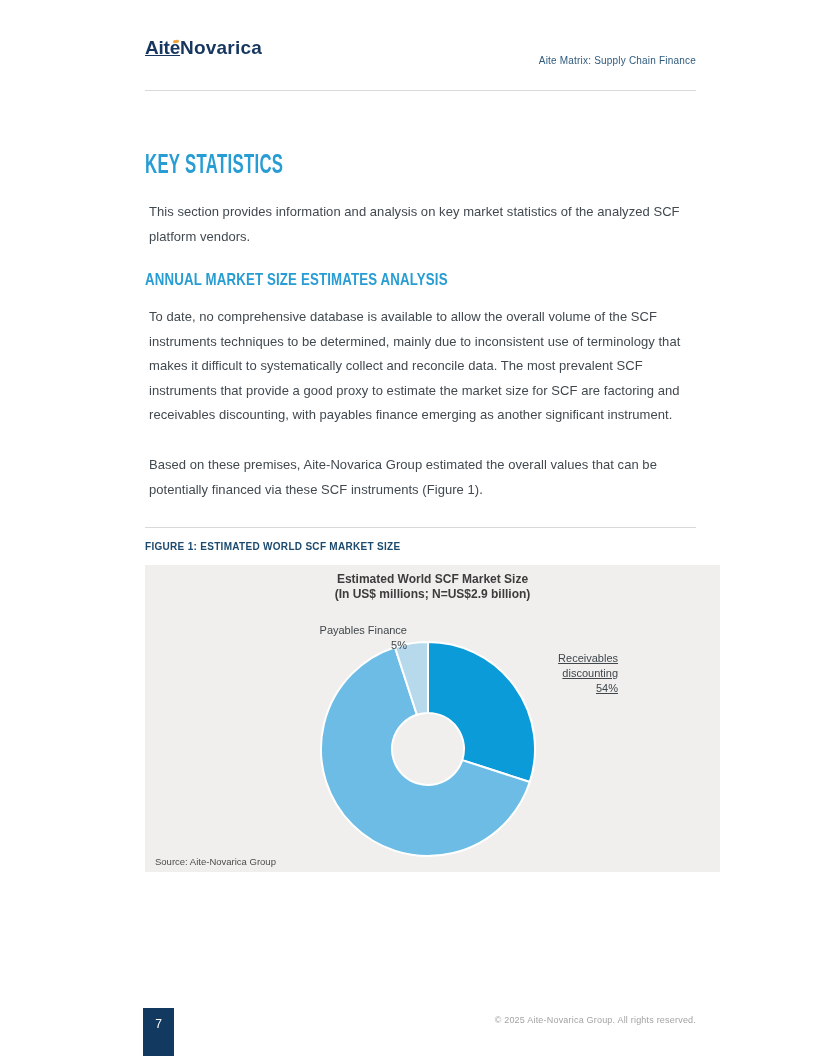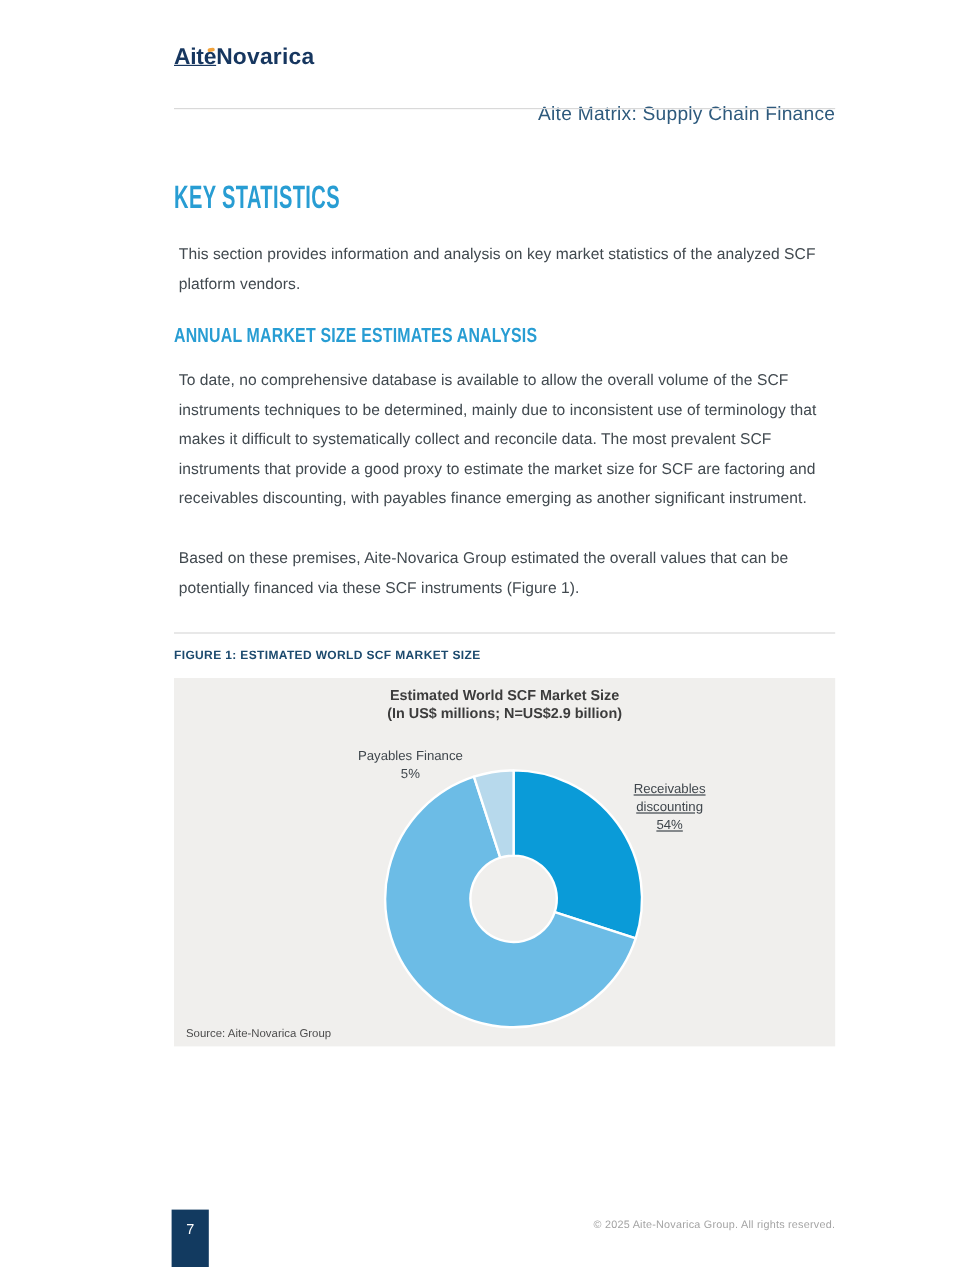--- a/index.html
+++ b/index.html
@@ -5,42 +5,42 @@
   html,body{margin:0;padding:0;background:#ffffff;}
   .page{
     position:relative;width:816px;height:1056px;margin:0 auto;background:#ffffff;
     font-family:"Liberation Sans", sans-serif;color:#41494f;overflow:hidden;
   }
   
   .logo{position:absolute;left:145px;top:37px;font-size:19px;color:#16365f;white-space:nowrap;}
   .logo .logo-bold{font-weight:800;letter-spacing:-0.2px;text-decoration:underline;}
   .logo .logo-reg{font-weight:700;letter-spacing:0.2px;margin-top:14px;}
   .logo-spark{position:absolute;left:28px;top:3px;width:6px;height:3px;background:#f2a33c;border-radius:2px;transform:rotate(-10deg);}
-  .doc-title{position:absolute;right:120px;top:55px;font-size:16px;color:#2e5a7d;letter-spacing:0.2px;margin-top:32px;}
+  .doc-title{position:absolute;right:120px;top:55px;font-size:10px;color:#2e5a7d;letter-spacing:0.2px;}
   .rule{position:absolute;left:145px;width:551px;height:1px;background:#d9d9d9;}
   .rule-top{top:90px;}
   .rule-fig{top:527px;}
   
   .h1{position:absolute;left:145px;top:149px;font-size:27px;font-weight:700;color:#289dd3;
       transform:scaleX(0.62);transform-origin:left top;white-space:nowrap;letter-spacing:0.5px;}
   .h2{position:absolute;left:145px;top:270px;font-size:17px;font-weight:700;color:#289dd3;
       transform:scaleX(0.78);transform-origin:left top;white-space:nowrap;letter-spacing:0.2px;}
   .body-p{position:absolute;left:145px;width:554px;font-size:13px;line-height:24.5px;
       color:#41494f;margin:4px;letter-spacing:0.05px;}
   .p-intro{top:196px;}
   .p-1{top:301px;}
   .p-2{top:449px;}
   .fig-caption{position:absolute;left:145px;top:541px;font-size:10px;font-weight:700;
       color:#1c4a6e;letter-spacing:0.3px;}
   
-  .chart-panel{position:absolute;left:145px;top:565px;width:551px;height:307px;background:#f0efed;}
+  .chart-panel{position:absolute;left:145px;top:565px;width:551px;height:307px;background:#f0efed;padding-left:24px;}
   .chart-title{position:absolute;left:0;top:7px;width:100%;text-align:center;
       font-size:12px;font-weight:700;line-height:15px;color:#3c3c3c;}
   .donut{position:absolute;left:0;top:0;width:551px;height:307px;}
-  .clabel{position:absolute;font-size:11px;line-height:15px;color:#3f464c;text-align:center;}
+  .clabel{position:absolute;font-size:11px;line-height:15px;color:#3f464c;text-align:right;}
   .lbl-payables{left:132px;top:58px;width:130px;}
   .lbl-receivables{left:353px;top:86px;width:120px;text-decoration:underline;}
   .lbl-factoring{left:316px;top:266px;width:120px;}
   .chart-source{position:absolute;left:10px;bottom:5px;font-size:9.5px;color:#4c4c4c;}
   
   .page-num-box{position:absolute;left:143px;top:1008px;width:31px;height:48px;background:#123a60;
       color:#ffffff;font-size:12px;text-align:center;padding-top:9px;box-sizing:border-box;}
   .copyright{position:absolute;right:120px;top:1015px;font-size:9px;color:#a3a3a3;letter-spacing:0.2px;}
 </style>
 </head>

